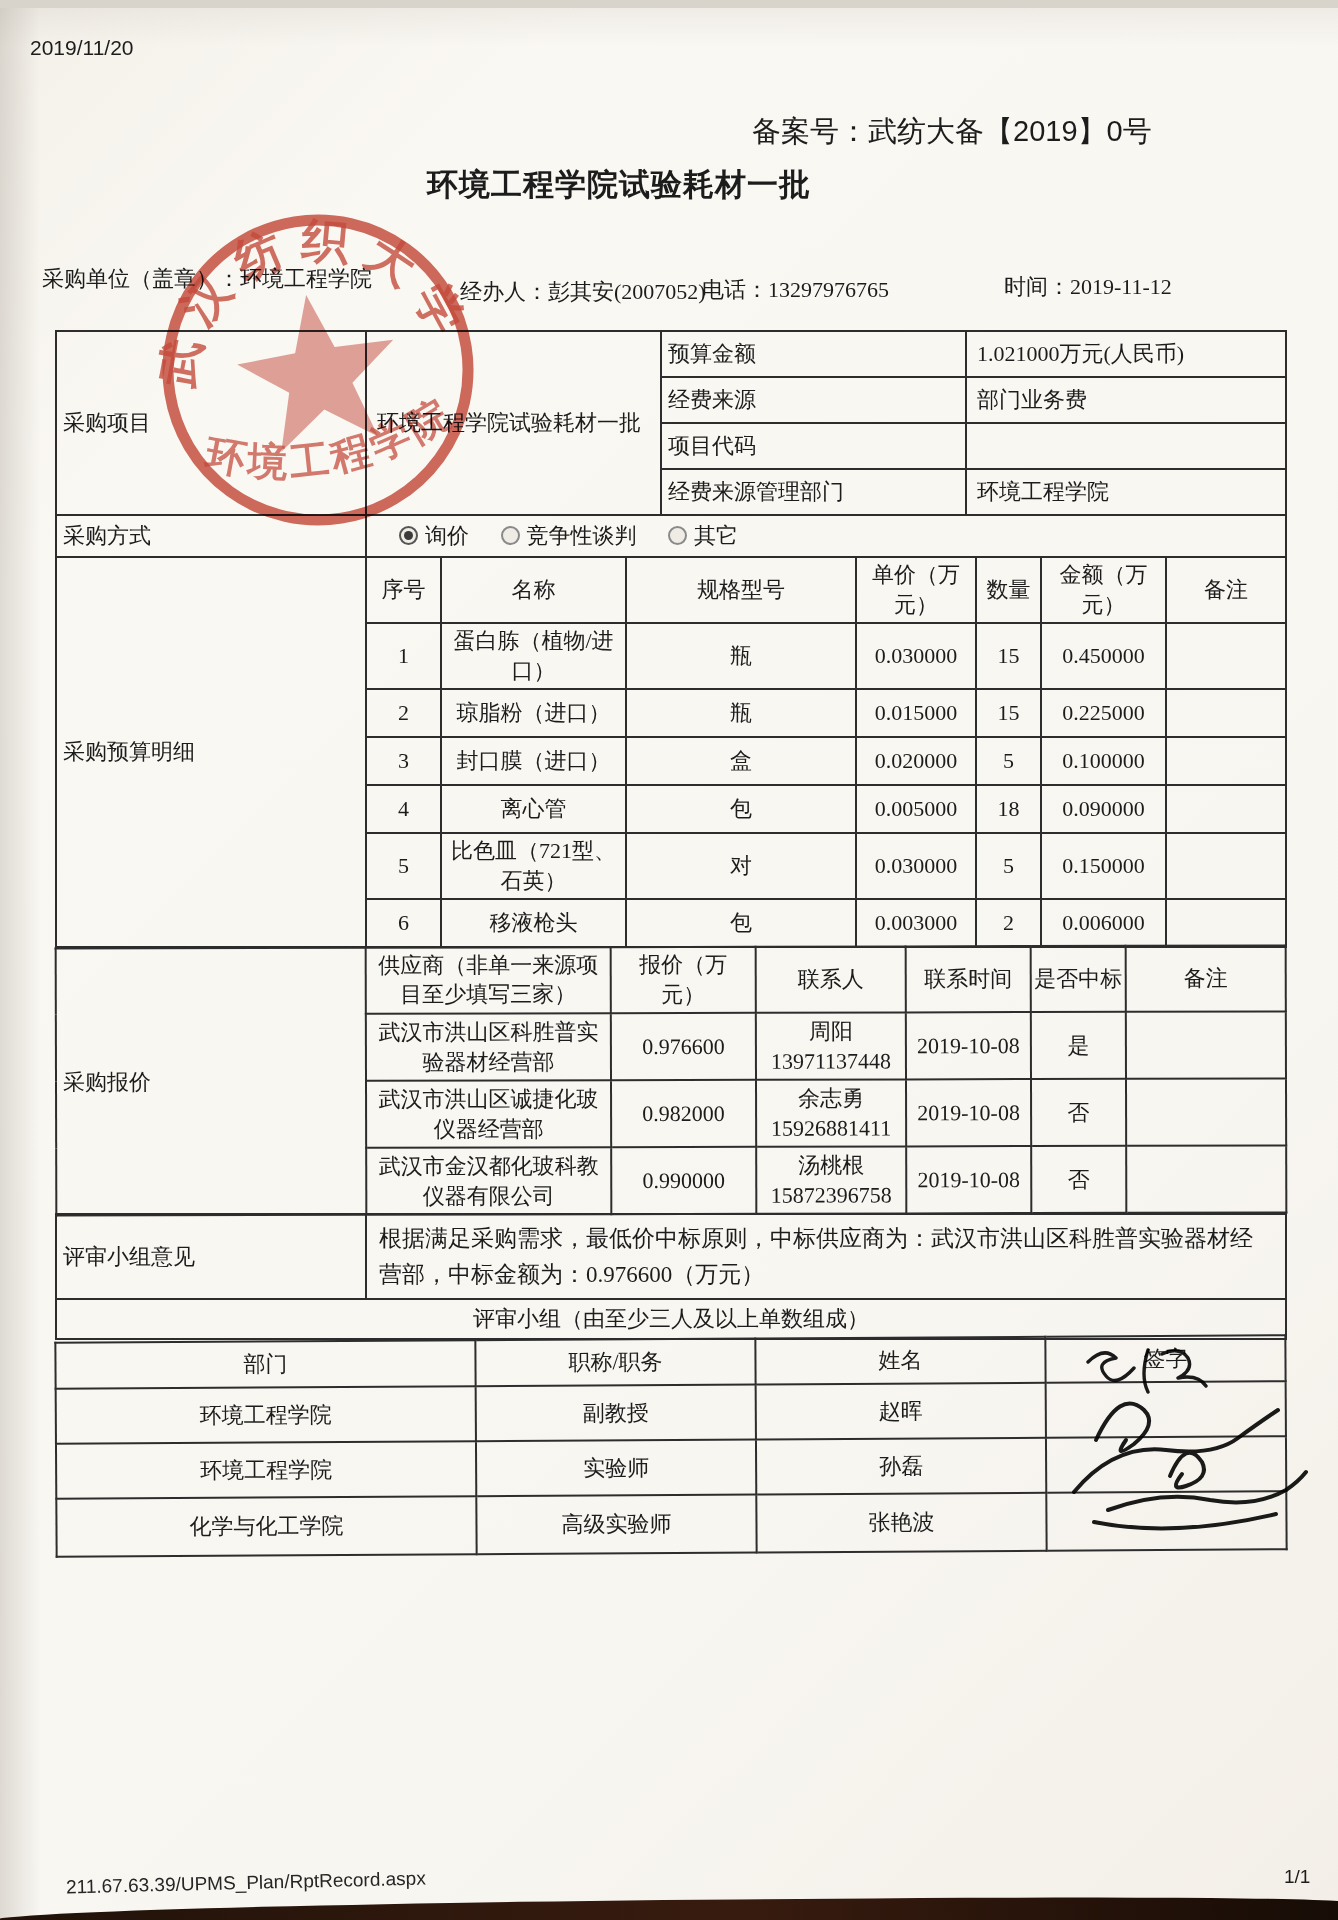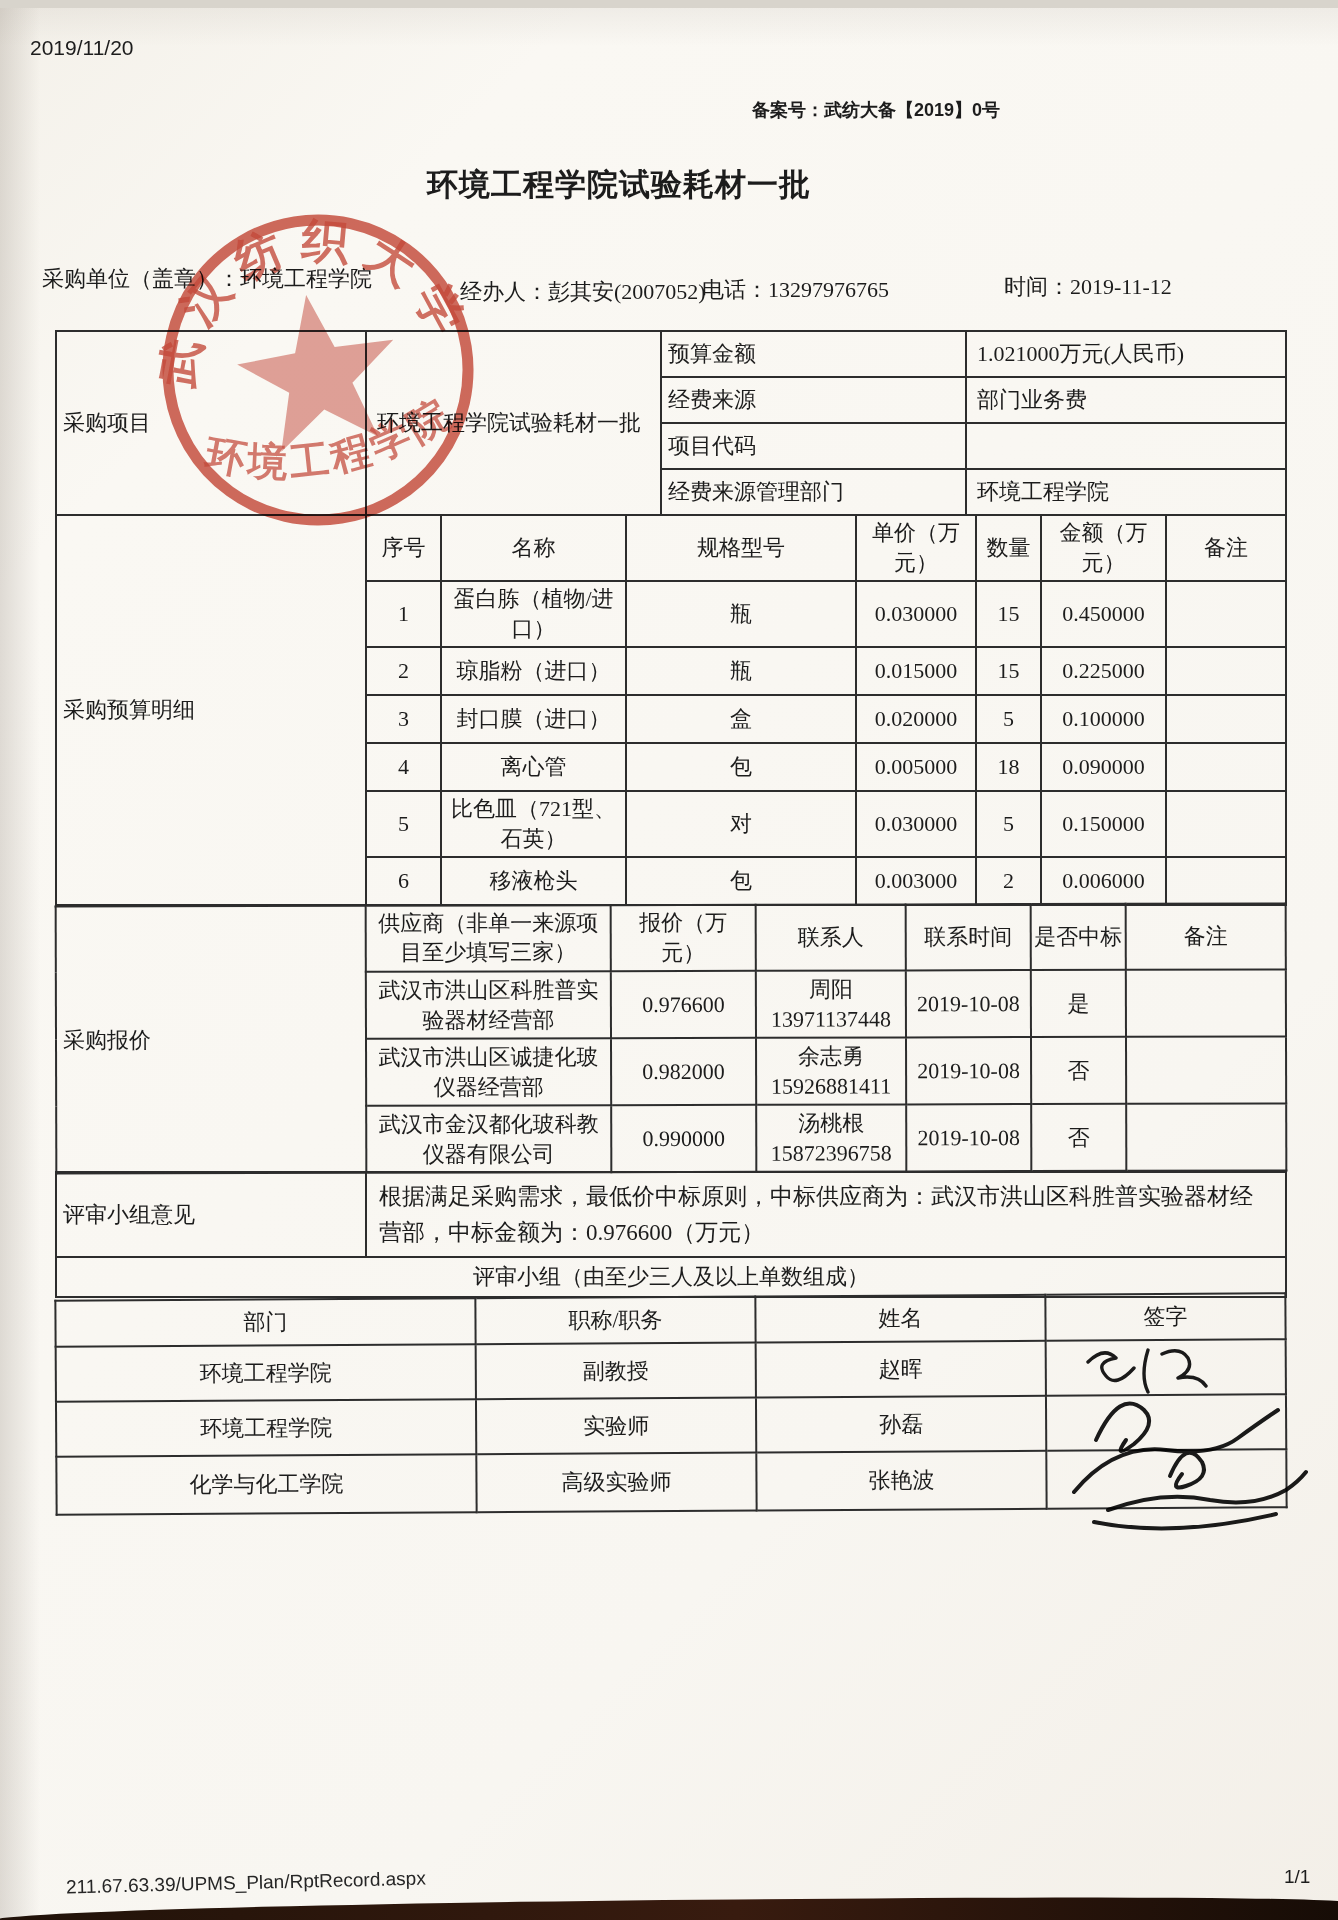--- a/index.html
+++ b/index.html
@@ -7,21 +7,21 @@
     position:relative; width:1338px; height:1920px; margin:8px auto;
     background:linear-gradient(135deg,#f4f1ea 0%,#faf8f3 18%,#f8f6f1 70%,#f3efe8 100%);
     overflow:hidden; color:#1c1c1c;
     font-family:"Liberation Serif","DejaVu Serif",serif;
   }
   .sheet::before{content:"";position:absolute;inset:0;pointer-events:none;
     background:linear-gradient(to right,rgba(150,140,130,.28),rgba(150,140,130,0) 3%),
                linear-gradient(to bottom,rgba(160,150,140,.12),rgba(160,150,140,0) 2%);}
   .hdr-date{position:absolute;left:30px;top:28px;font-family:"Liberation Sans","DejaVu Sans",sans-serif;font-size:21px;}
   .hdr-title{position:absolute;left:0;right:0;top:30px;text-align:center;font-size:18px;}
-  .record-no{position:absolute;left:752px;top:90px;font-family:"Liberation Sans","DejaVu Sans",sans-serif;font-weight:bold;font-size:18px;}
+  .record-no{position:absolute;left:752px;top:104px;font-family:"Liberation Sans","DejaVu Sans",sans-serif;font-weight:normal;font-size:29px;}
   .doc-title{position:absolute;left:0;right:100px;top:156px;text-align:center;
     font-family:"Liberation Sans","DejaVu Sans",sans-serif;font-weight:bold;font-size:31px;letter-spacing:1px;}
   .info-row{position:absolute;left:42px;top:254px;width:1260px;font-size:22px;}
   .info-unit{position:absolute;left:0;top:0;width:440px;line-height:1.55;}
   .info-agent{position:absolute;left:418px;top:15px;white-space:nowrap;}
   .info-phone{position:absolute;left:660px;top:13px;white-space:nowrap;}
   .info-time{position:absolute;left:962px;top:10px;white-space:nowrap;}
   .doc{position:absolute;left:55px;top:322px;width:1230px;}
   table{border-collapse:collapse;table-layout:fixed;width:1230px;font-size:22px;}
   td{border:2px solid #2d2d2d;padding:2px 6px;vertical-align:middle;overflow:hidden;}
@@ -88,20 +88,36 @@
         <td class="lab">项目代码</td>
         <td class="val"></td>
       </tr>
       <tr style="height:46px">
         <td class="lab">经费来源管理部门</td>
         <td class="val">环境工程学院</td>
       </tr>
     </tbody>
       </table>
 
+    <table style="margin-top:-2px">
+      <colgroup>
+          <col style="width:310px">
+          <col style="width:920px">
+        </colgroup>
+      <tbody>
+          <tr style="height:42px">
+        <td class="lab">采购方式</td>
+        <td class="method-cell">
+          <span class="radio-opt"><span class="radio on"></span><span>询价</span></span>
+          <span class="radio-opt"><span class="radio"></span><span>竞争性谈判</span></span>
+          <span class="radio-opt"><span class="radio"></span><span>其它</span></span>
+        </td>
+      </tr>
+    </tbody>
+      </table>
 
     <table style="margin-top:-2px">
       <colgroup>
           <col style="width:310px">
           <col style="width:75px">
           <col style="width:185px">
           <col style="width:230px">
           <col style="width:120px">
           <col style="width:65px">
           <col style="width:125px">

